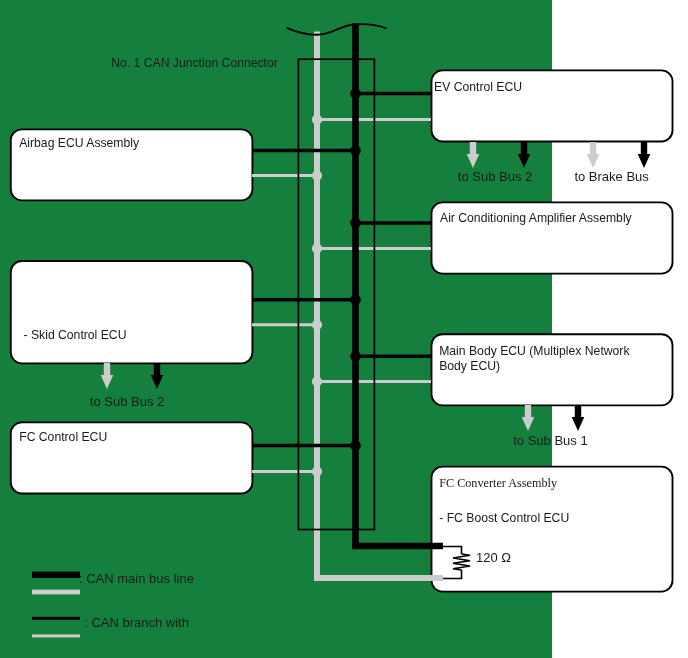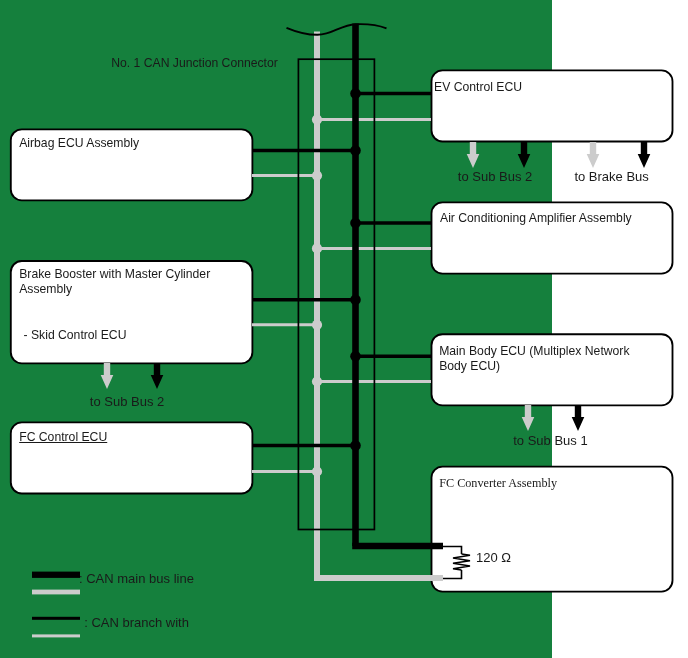--- a/index.html
+++ b/index.html
@@ -71,34 +71,33 @@
       <rect x="32" y="571.6" width="48" height="6.3" fill="#000000"></rect>
       <rect x="32" y="589.6" width="48" height="4.8" fill="#cccccc"></rect>
       <rect x="32" y="616.8" width="48" height="3" fill="#000000"></rect>
       <rect x="32" y="634.4" width="48" height="3" fill="#cccccc"></rect>
     </svg>
 
   <div class="title" style="left:111.2px;top:55.5px;">No. 1 CAN Junction Connector</div>
 
   <div class="ecu-text" style="left:19.2px;top:136px;">Airbag ECU Assembly</div>
 
-  <div class="ecu-text" style="left:19.2px;top:267px;">Brake Booster with Master Cylinder
-Assembly</div>
   <div class="ecu-text" style="left:23.5px;top:327.6px;">- Skid Control ECU</div>
 
-  <div class="ecu-text" style="left:19.2px;top:429.8px;text-decoration:underline;">FC Control ECU</div>
+  <div class="ecu-text" style="left:19.2px;top:429.8px;">FC Control ECU</div>
 
   <div class="ecu-text" style="left:434px;top:80px;">EV Control ECU</div>
 
   <div class="ecu-text" style="left:440px;top:210.7px;">Air Conditioning Amplifier Assembly</div>
 
   <div class="ecu-text" style="left:439.2px;top:344px;">Main Body ECU (Multiplex Network
 Body ECU)</div>
 
   <div class="ecu-text" style="left:439.2px;top:476px;font-family:Liberation Serif, serif;">FC Converter Assembly</div>
+  <div class="ecu-text" style="left:439.2px;top:511.2px;">- FC Boost Control ECU</div>
 
   <div class="lbl" style="left:89.8px;top:394.2px;">to Sub Bus 2</div>
   <div class="lbl" style="left:457.8px;top:168.7px;">to Sub Bus 2</div>
   <div class="lbl" style="left:574.4px;top:168.7px;">to Brake Bus</div>
   <div class="lbl" style="left:513.2px;top:433.2px;text-align:right;">to Sub Bus 1</div>
 
   <div class="lbl" style="left:476px;top:550.3px;">120 Ω</div>
 
   <div class="lbl" style="left:79px;top:571px;">: CAN main bus line</div>
   <div class="lbl" style="left:84.2px;top:615px;">: CAN branch with</div>

